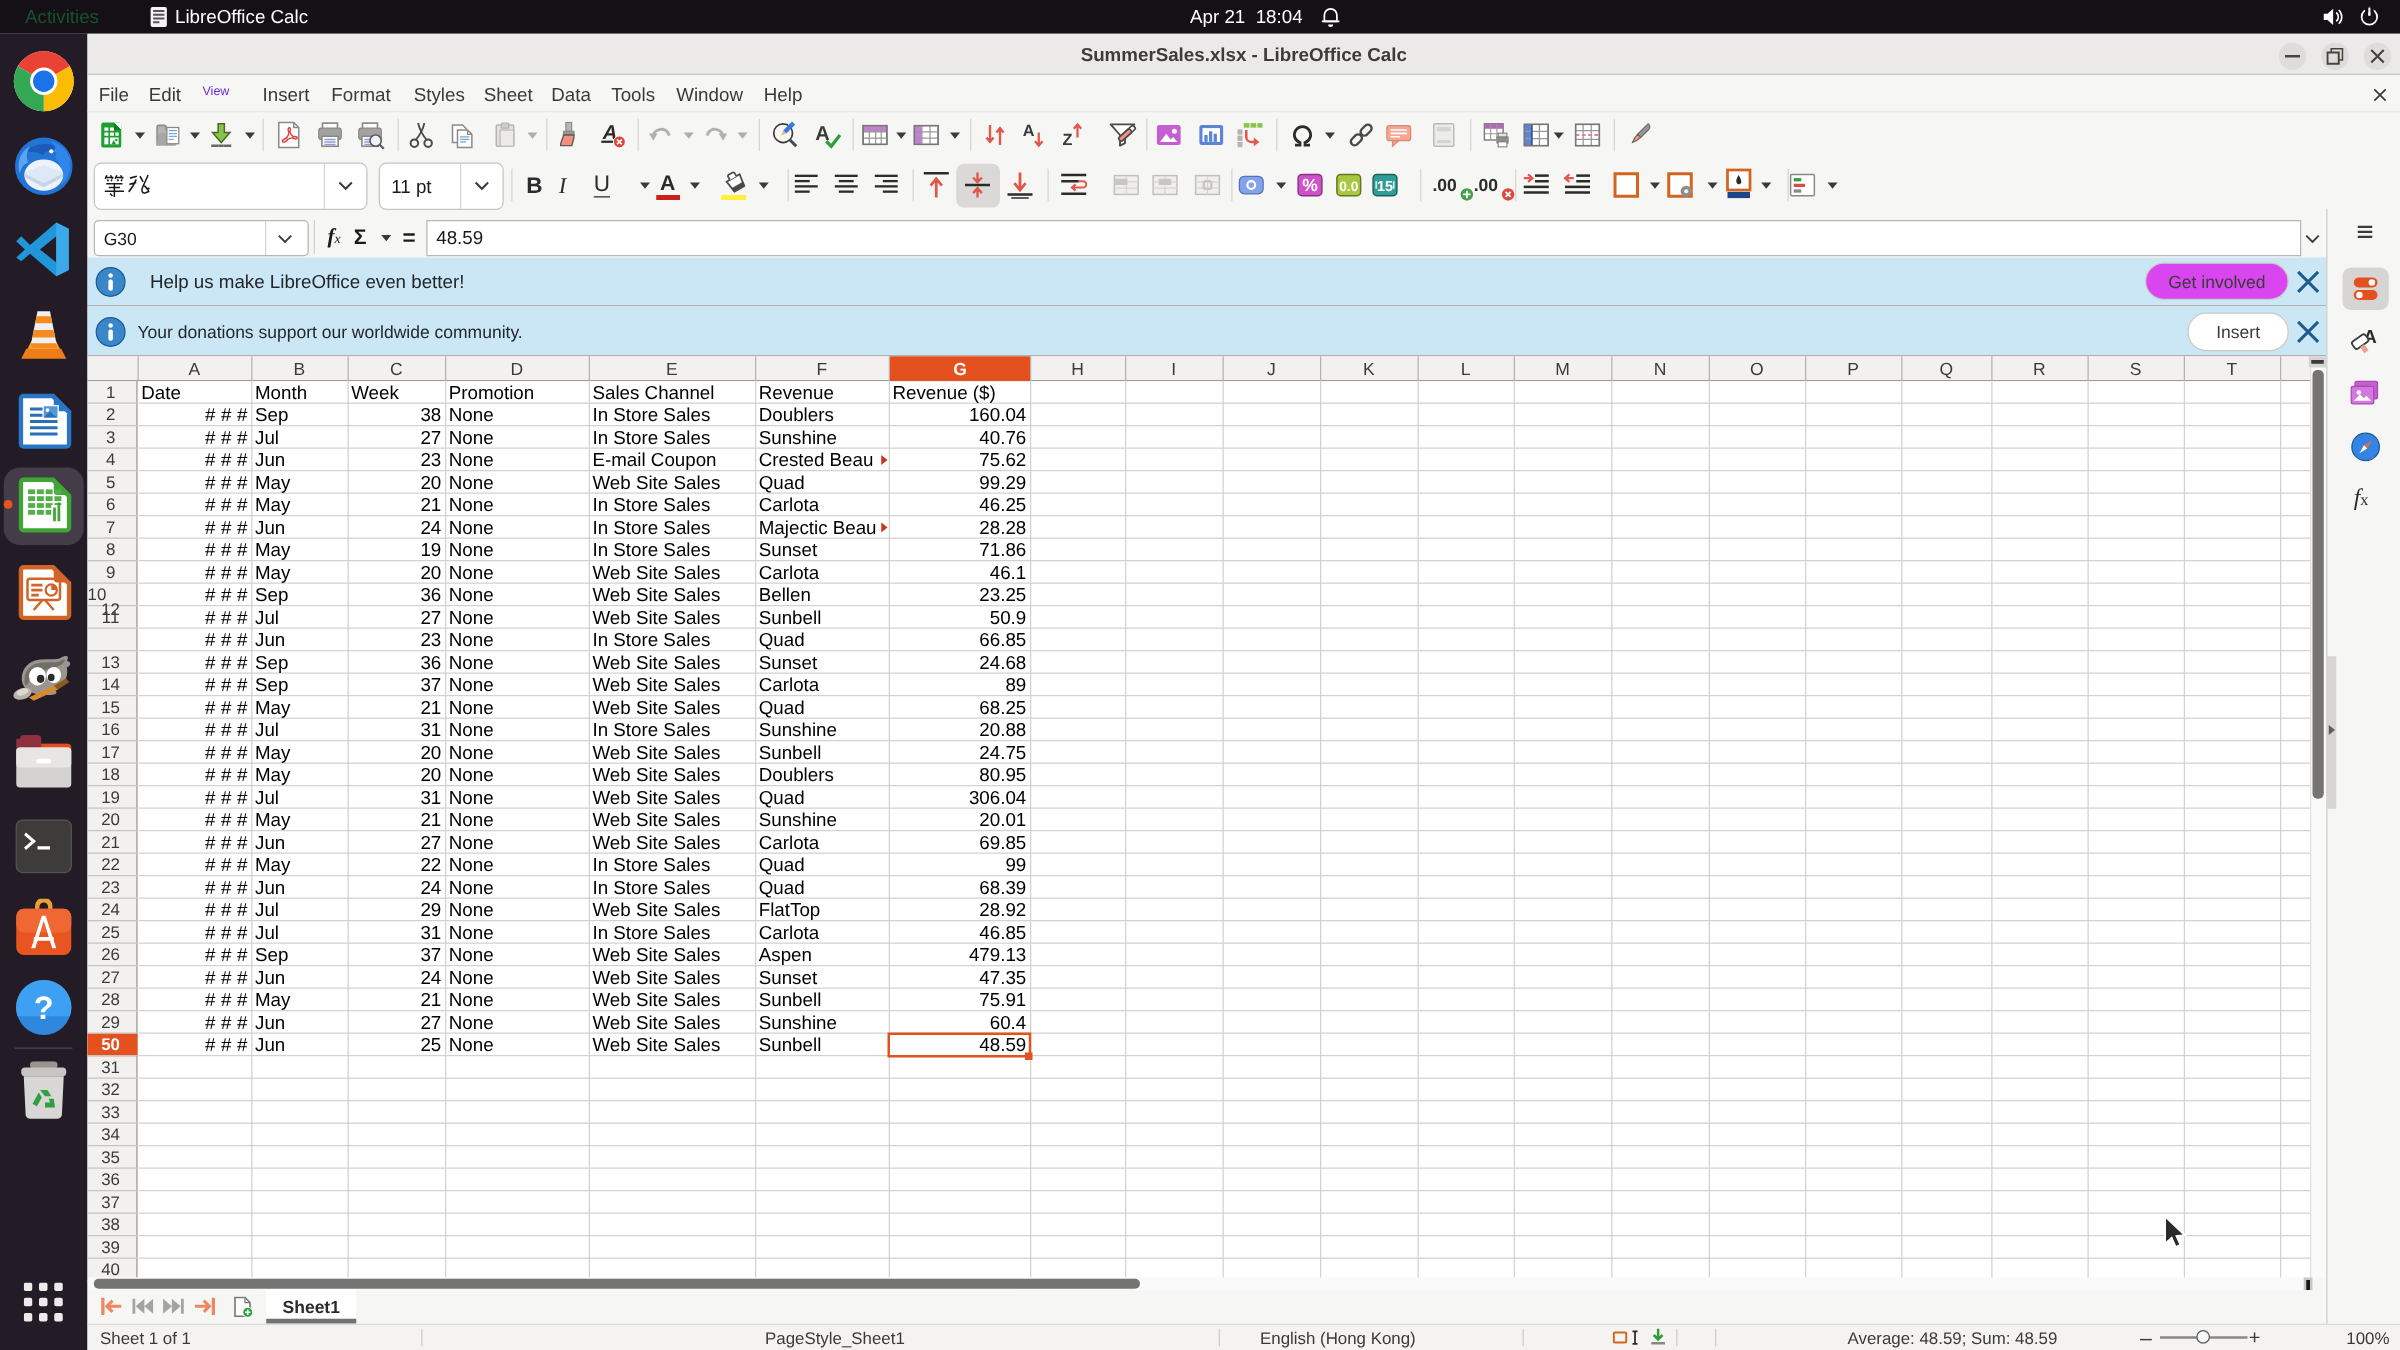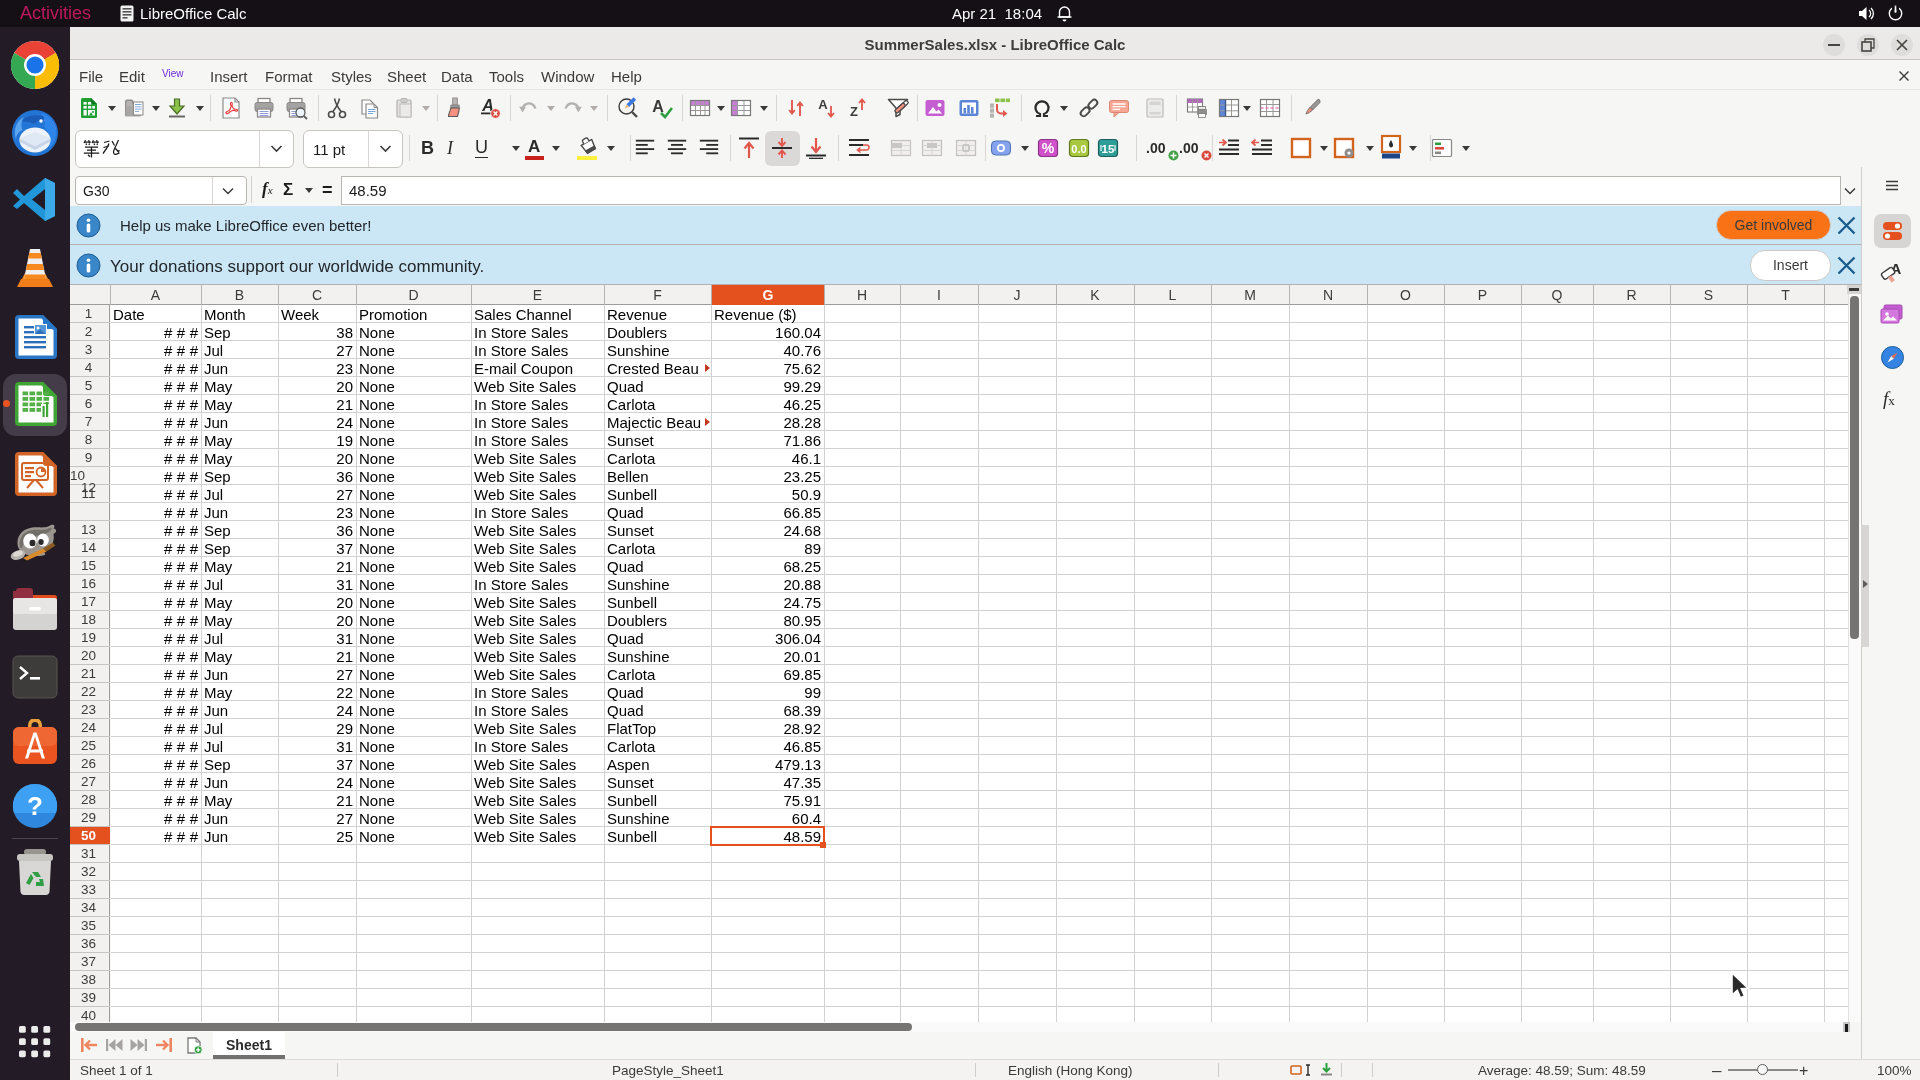--- a/index.html
+++ b/index.html
@@ -7,21 +7,21 @@
 .a{position:absolute}
 .sep1{position:absolute;width:1px;height:26px;top:95px;background:#d8d5d2}
 .sep2{position:absolute;width:1px;height:26px;top:135px;background:#d8d5d2}
 .dd{position:absolute;width:0;height:0;border-left:4px solid transparent;border-right:4px solid transparent;border-top:5px solid #3a3a3a}
 .ddg{border-top-color:#b0aca8}
 .vline{position:absolute;width:1px;background:#d2d2d2}
 .ssep{position:absolute;width:1px;height:14px;top:1063px;background:#cfccc9}
 </style></head><body>
 
 <div class="a" style="left:0;top:0;width:1920px;height:27px;background:#141016"></div>
-<div class="a" style="left:20px;top:5px;color:#be185d;font-size:18px;line-height:17px">Activities</div>
+<div class="a" style="left:20px;top:5px;color:#14532d;font-size:15px;line-height:17px">Activities</div>
 <svg class="a" style="left:119px;top:5px" width="16" height="17" viewBox="0 0 16 17">
 <rect x="1.5" y="0.5" width="13" height="16" rx="1.5" fill="#f2f2f2"></rect>
 <rect x="3.5" y="3" width="9" height="1.6" fill="#555"></rect>
     <rect x="3.5" y="6" width="9" height="1.6" fill="#555"></rect>
 <rect x="3.5" y="9" width="9" height="1.6" fill="#555"></rect>
     <rect x="3.5" y="12" width="5" height="1.6" fill="#555"></rect>
   </svg>
 <div class="a" style="left:140px;top:5px;color:#fff;font-size:15px;line-height:17px">LibreOffice Calc</div>
 <div class="a" style="left:952px;top:5px;color:#fff;font-size:15px;line-height:17px;font-weight:500">Apr 21&nbsp; 18:04</div>
 <svg class="a" style="left:1056px;top:4px" width="17" height="19" viewBox="0 0 17 19">
@@ -647,30 +647,30 @@
 <div class="a" style="left:70px;top:206px;width:1791px;height:38px;background:#cbe6f5"></div>
 <div class="a" style="left:70px;top:244px;width:1791px;height:1px;background:#b3b1af"></div>
 <div class="a" style="left:70px;top:245px;width:1791px;height:40px;background:#cbe6f5"></div>
 <div class="a" style="left:70px;top:284px;width:1791px;height:1px;background:#b3b1af"></div>
 <svg class="a" style="left:76px;top:213px" width="25" height="25" viewBox="0 0 25 25">
 <circle cx="12.5" cy="12.5" r="11.5" fill="#3987c9" stroke="#1c5d96" stroke-width="1"></circle>
 <circle cx="12.5" cy="7.3" r="1.8" fill="#fff"></circle>
 <rect x="10.7" y="10.5" width="3.6" height="9" rx="1.6" fill="#fff"></rect>
   </svg>
 <div class="a" style="left:120px;top:217px;font-size:15px;color:#23272b">Help us make LibreOffice even better!</div>
-<div class="a" style="left:1716px;top:210px;width:115px;height:30px;background:#f97316;border:1px solid #cccac8;border-radius:15px;text-align:center;font-size:14px;color:#3a3a3a;line-height:28px">Get involved</div>
+<div class="a" style="left:1716px;top:210px;width:115px;height:30px;background:#d946ef;border:1px solid #cccac8;border-radius:15px;text-align:center;font-size:14px;color:#3a3a3a;line-height:28px">Get involved</div>
 <svg class="a" style="left:1837px;top:216px" width="19" height="19" viewBox="0 0 19 19">
     <path d="M1.5 1.5 L17.5 17.5 M17.5 1.5 L1.5 17.5" stroke="#1c5d8c" stroke-width="2.4"></path>
   </svg>
 <svg class="a" style="left:76px;top:253px" width="25" height="25" viewBox="0 0 25 25">
 <circle cx="12.5" cy="12.5" r="11.5" fill="#3987c9" stroke="#1c5d96" stroke-width="1"></circle>
 <circle cx="12.5" cy="7.3" r="1.8" fill="#fff"></circle>
 <rect x="10.7" y="10.5" width="3.6" height="9" rx="1.6" fill="#fff"></rect>
   </svg>
-<div class="a" style="left:110px;top:257px;font-size:17px;color:#23272b">Your donations support our worldwide community.</div>
+<div class="a" style="left:110px;top:257px;font-size:14px;color:#23272b">Your donations support our worldwide community.</div>
 <div class="a" style="left:1750px;top:250px;width:81px;height:31px;background:#fff;border:1px solid #cccac8;border-radius:15px;text-align:center;font-size:14px;color:#3a3a3a;line-height:29px">Insert</div>
 <svg class="a" style="left:1837px;top:256px" width="19" height="19" viewBox="0 0 19 19">
     <path d="M1.5 1.5 L17.5 17.5 M17.5 1.5 L1.5 17.5" stroke="#1c5d8c" stroke-width="2.4"></path>
   </svg>
 <div class="a" style="left:70px;top:285px;width:1778px;height:20px;background:#f2f1f0;border-bottom:1px solid #9e9c9a"></div>
 <div class="a" style="left:110px;top:285px;width:1px;height:20px;background:#b5b3b1"></div>
 <div class="a" style="left:110px;top:287px;width:91px;text-align:center;font-size:14px;color:#3b3b3b">A</div>
 <div class="a" style="left:201px;top:285px;width:1px;height:20px;background:#b5b3b1"></div>
 <div class="a" style="left:201px;top:287px;width:77px;text-align:center;font-size:14px;color:#3b3b3b">B</div>
 <div class="a" style="left:278px;top:285px;width:1px;height:20px;background:#b5b3b1"></div>

